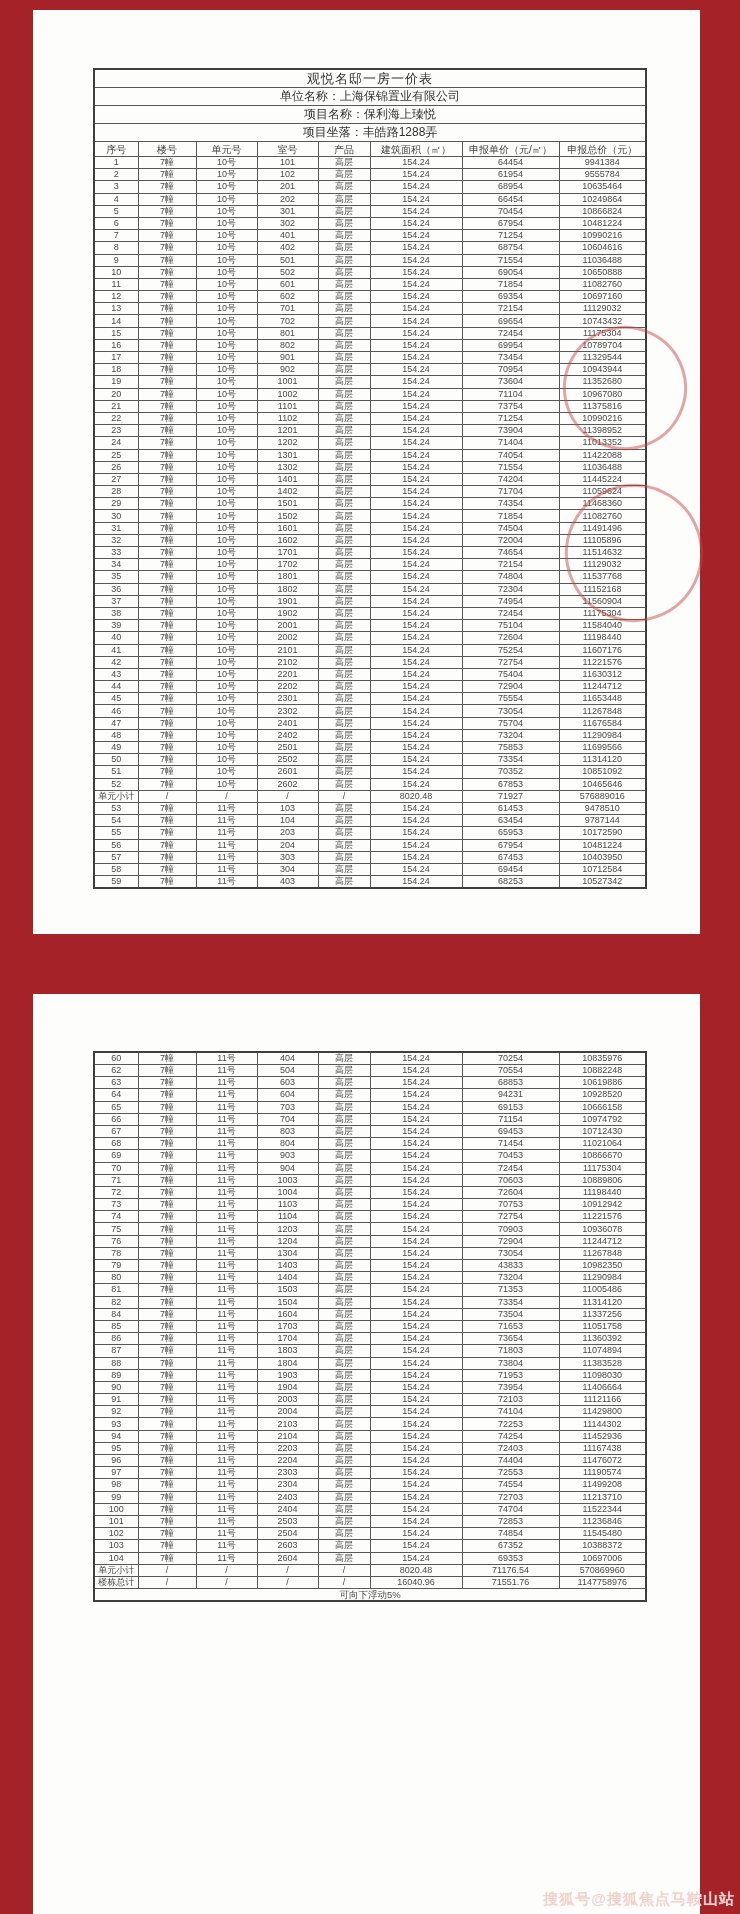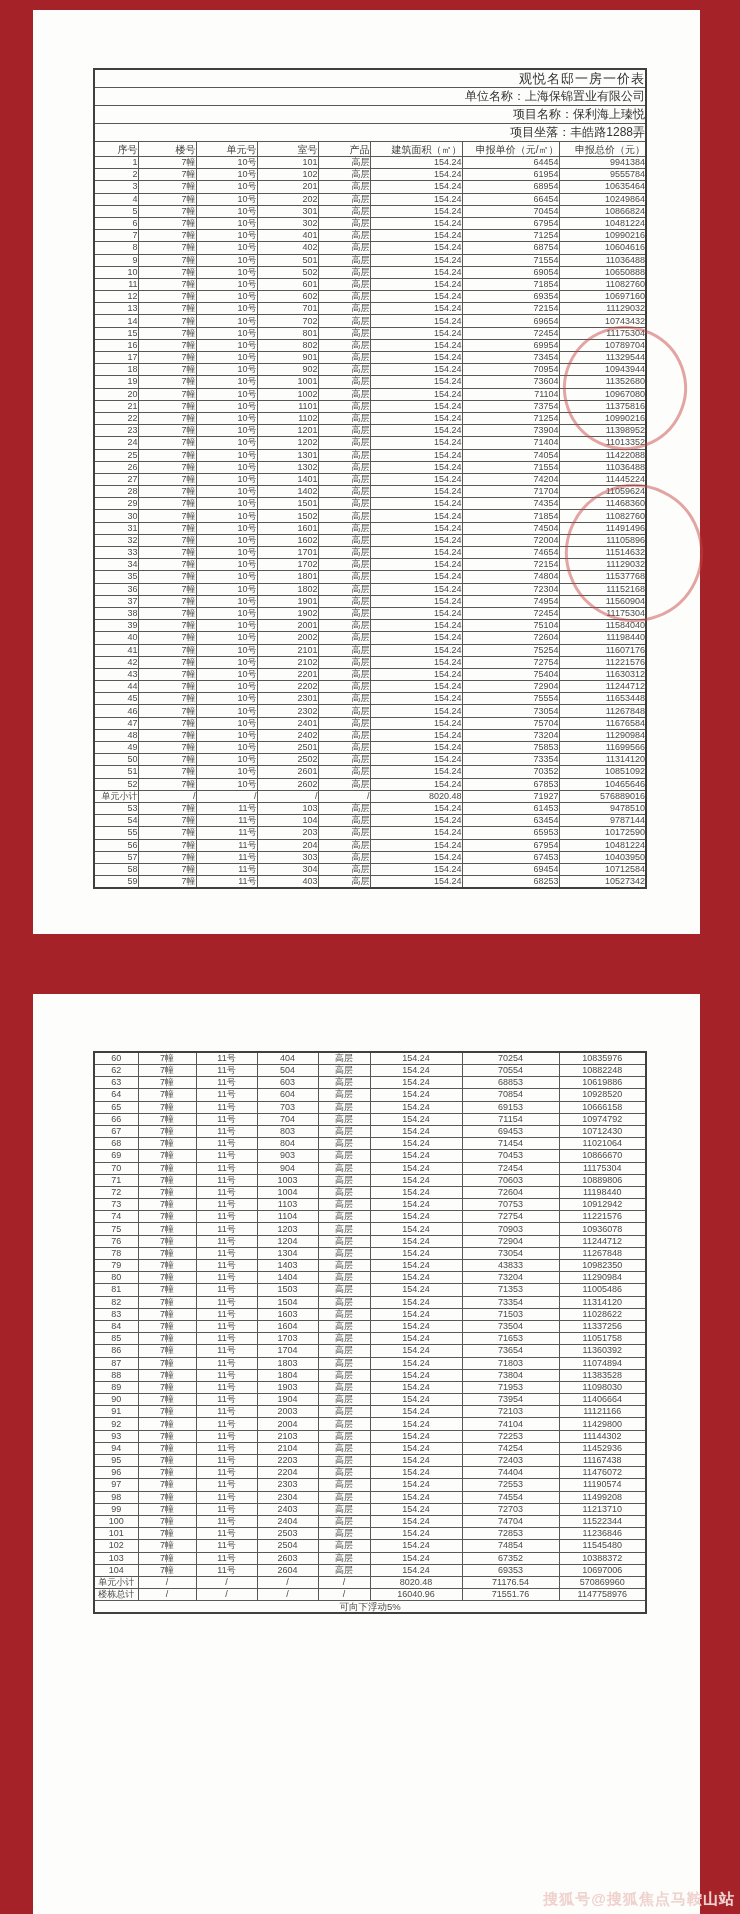--- a/index.html
+++ b/index.html
@@ -11,21 +11,21 @@
   .page{
     position:absolute;left:33px;width:667px;background:#fdfdfb;
   }
   #page-1{top:10px;height:924px;}
   #page-2{top:968px;height:925px;margin-top:26px;}
   table.price-table{
     position:absolute;left:60px;width:552px;
     border-collapse:collapse;table-layout:fixed;
     font-size:9px;line-height:11px;color:#4a4a4a;text-align:center;
   }
-  #page-1 table.price-table{top:58px;text-align:right;}
+  #page-1 table.price-table{top:58px;}
   #page-2 table.price-table{top:57px;}
   .price-table td,.price-table th{
     border:1px solid #585858;padding:0;overflow:hidden;white-space:nowrap;
     font-weight:normal;
   }
   .price-table{border:2px solid #3f3f3f;}
   .title-row td{height:17px;font-size:13px;color:#333;letter-spacing:1px;}
   .meta-row td{height:17px;font-size:12px;color:#333;margin-left:9px;}
   .header-row th{height:14px;font-size:10px;color:#3f3f3f;}
   tbody tr,tfoot tr{height:12.2px;}
@@ -738,21 +738,21 @@
           <td>68853</td>
           <td>10619886</td>
         </tr>
         <tr>
           <td>64</td>
           <td>7幢</td>
           <td>11号</td>
           <td>604</td>
           <td>高层</td>
           <td>154.24</td>
-          <td>70854</td>
+          <td>94231</td>
           <td>10928520</td>
         </tr>
         <tr>
           <td>65</td>
           <td>7幢</td>
           <td>11号</td>
           <td>703</td>
           <td>高层</td>
           <td>154.24</td>
           <td>69153</td>
@@ -910,30 +910,20 @@
         </tr>
         <tr>
           <td>82</td>
           <td>7幢</td>
           <td>11号</td>
           <td>1504</td>
           <td>高层</td>
           <td>154.24</td>
           <td>73354</td>
           <td>11314120</td>
-        </tr>
-        <tr>
-          <td>83</td>
-          <td>7幢</td>
-          <td>11号</td>
-          <td>1603</td>
-          <td>高层</td>
-          <td>154.24</td>
-          <td>71503</td>
-          <td>11028622</td>
         </tr>
         <tr>
           <td>84</td>
           <td>7幢</td>
           <td>11号</td>
           <td>1604</td>
           <td>高层</td>
           <td>154.24</td>
           <td>73504</td>
           <td>11337256</td>

